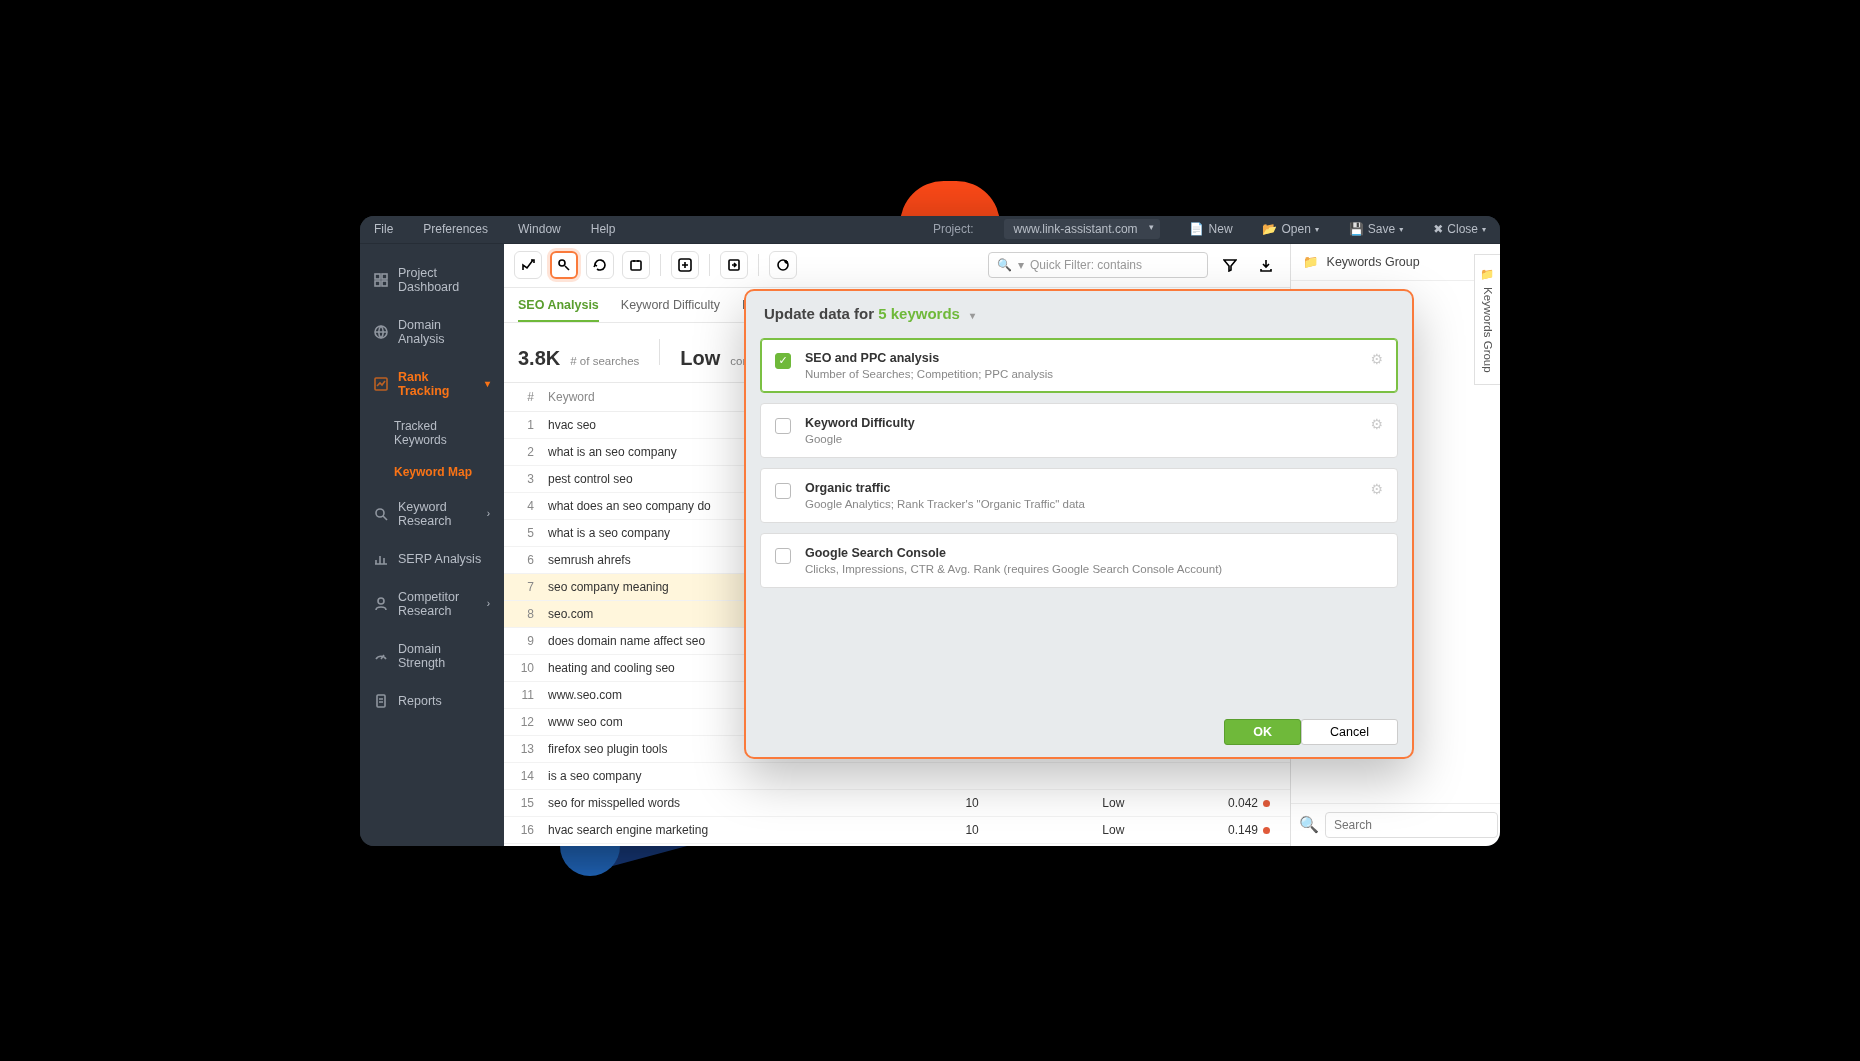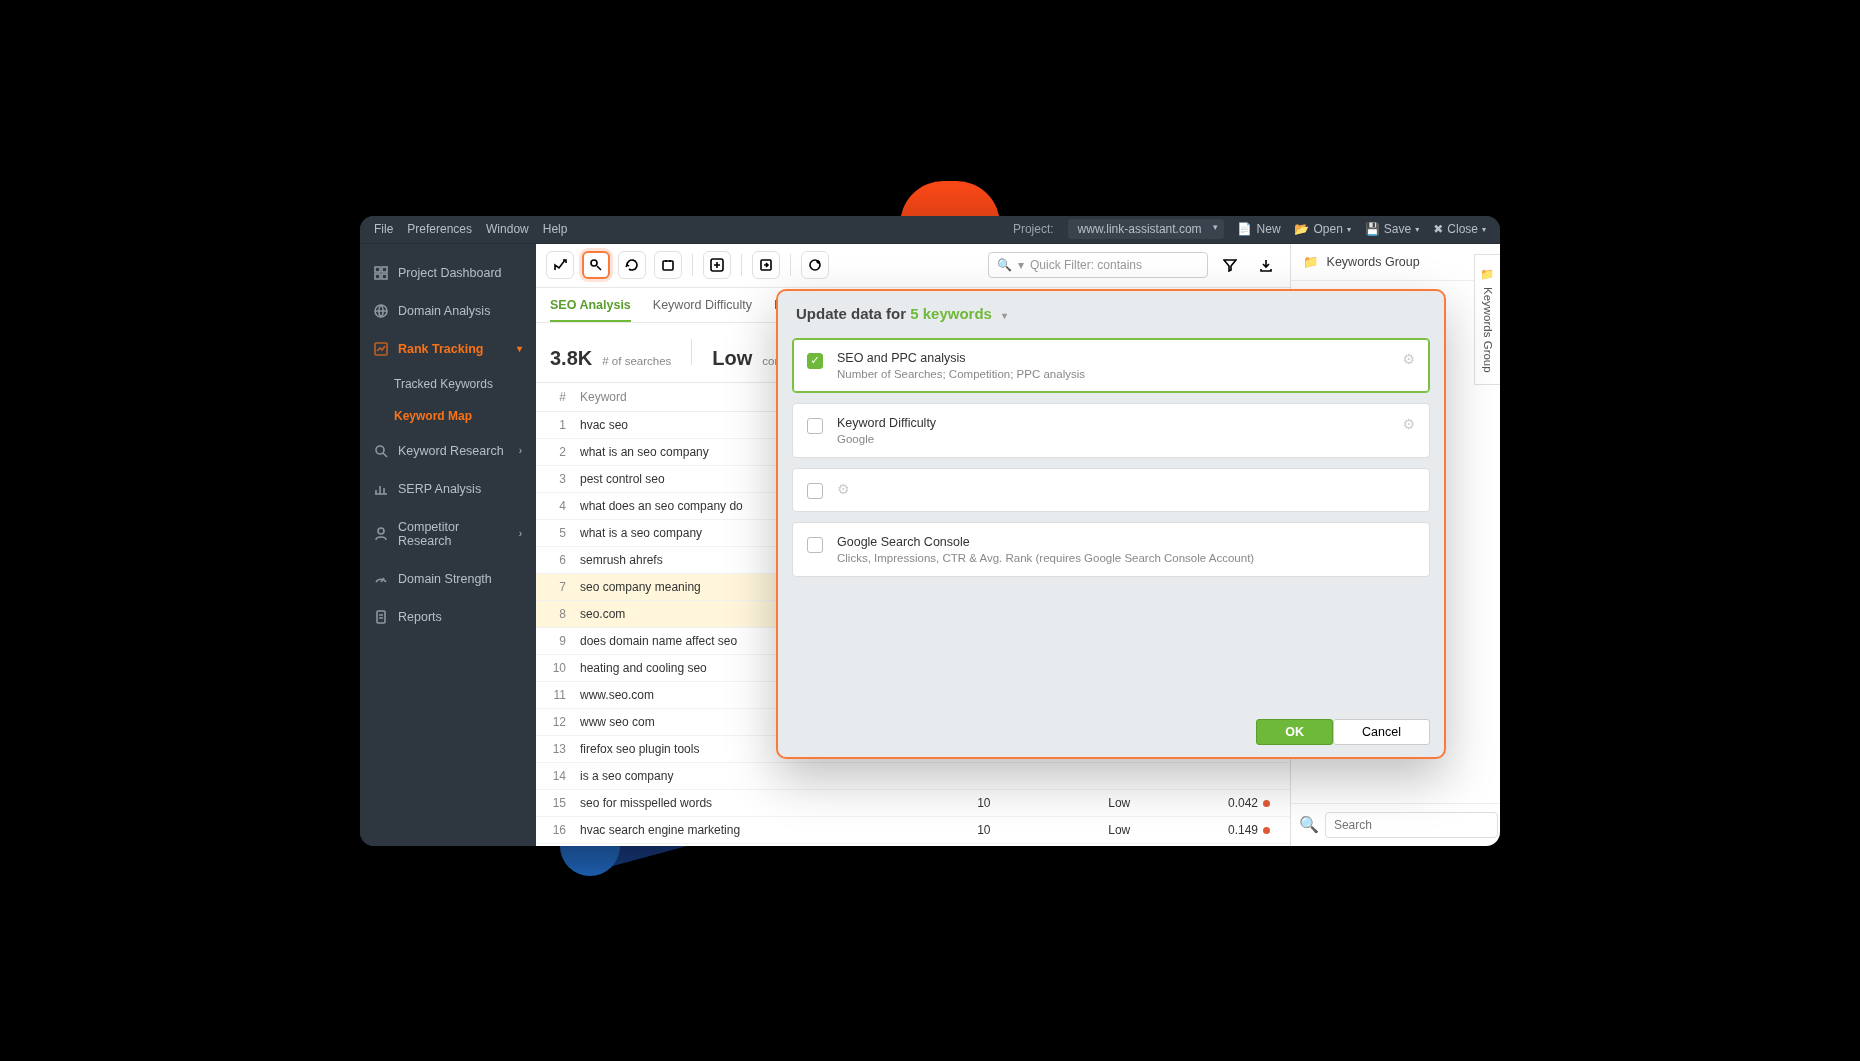--- a/index.html
+++ b/index.html
@@ -6,31 +6,31 @@
 body { background: #000; display: flex; align-items: center; justify-content: center; min-height: 100vh; padding: 40px; }
 
 .deco-orange { position: absolute; width: 100px; height: 70px; background: #ff4a18; border-radius: 50px 50px 30px 30px; top: -35px; left: 50%; transform: translateX(-30px); z-index: 0; }
 .deco-blue { position: absolute; width: 60px; height: 60px; background: #2a83f0; border-radius: 50%; bottom: -30px; left: 200px; z-index: 0; }
 .deco-darkblue { position: absolute; width: 130px; height: 70px; background: #1e4a9e; border-radius: 70px 70px 0 0; bottom: -10px; left: 220px; z-index: -1; transform: rotate(-15deg);}
 
 .shell { position: relative; width: 1140px; }
 
 .app { position: relative; width: 1140px; height: 630px; background: #2e3640; border-radius: 14px; overflow: hidden; box-shadow: 0 30px 80px rgba(0,0,0,0.6); z-index: 1; }
 
-.menubar { height: 28px; background: #2e3640; display: flex; align-items: center; padding: 0 14px; gap: 14px; color: #b8bec7; font-size: 12px; border-bottom: 1px solid #262d36; }
+.menubar { height: 28px; background: #2e3640; display: flex; align-items: center; padding: 0 14px; gap: 30px; color: #b8bec7; font-size: 12px; border-bottom: 1px solid #262d36; }
 .menubar .spacer { flex: 1; }
 .menubar .proj-label { color: #9ba2ad; }
 .menubar .proj-dd { background: #3a424d; padding: 3px 22px 3px 10px; border-radius: 3px; position: relative; }
 .menubar .proj-dd::after { content: '▾'; position: absolute; right: 6px; font-size: 9px; }
 .menubar .tb { display: flex; align-items: center; gap: 4px; cursor: pointer; }
 .menubar .tb .tri { font-size: 8px; }
 
 .body { display: flex; height: calc(100% - 28px); }
 
-.sidebar { width: 176px; background: #2e3640; color: #b8bec7; font-size: 12.5px; padding-top: 10px; }
+.sidebar { width: 144px; background: #2e3640; color: #b8bec7; font-size: 12.5px; padding-top: 10px; }
 .nav-item { display: flex; align-items: center; gap: 10px; padding: 12px 14px; cursor: pointer; position: relative; }
 .nav-item.sub { padding: 9px 14px 9px 34px; font-size: 12px; }
 .nav-item.active { color: #f97316; font-weight: bold; }
 .nav-item .chev { margin-left: auto; font-size: 10px; }
 .nav-icon { width: 14px; height: 14px; display: inline-flex; align-items: center; justify-content: center; opacity: 0.7; }
 
 .main { flex: 1; background: #fff; display: flex; flex-direction: column; position: relative; }
 
 .toolbar { height: 44px; display: flex; align-items: center; gap: 8px; padding: 0 10px; border-bottom: 1px solid #e8e8e8; }
 .t-btn { width: 28px; height: 28px; border-radius: 6px; border: 1px solid #e0e0e0; display: flex; align-items: center; justify-content: center; cursor: pointer; font-size: 13px; }
@@ -72,21 +72,21 @@
 .modal { position: absolute; left: 240px; top: 45px; width: 670px; height: 470px; background: #e8ebed; border: 2px solid #fa7a3b; border-radius: 10px; box-shadow: 0 20px 50px rgba(0,0,0,0.25); display: flex; flex-direction: column; z-index: 50; }
 .modal-hd { padding: 14px 18px 10px; font-size: 15px; font-weight: 600; color: #444; }
 .modal-hd .count { color: #6fb93a; font-weight: 600; }
 .modal-hd .dd { font-size: 10px; color: #999; margin-left: 6px; }
 .modal-body { flex: 1; padding: 6px 14px; overflow: auto; }
 .opt { background: #fff; border: 1px solid #ddd; border-radius: 4px; margin-bottom: 10px; padding: 12px 14px; display: flex; gap: 14px; align-items: flex-start; }
 .opt.sel { border-color: #7bc043; box-shadow: 0 0 0 1px #7bc043 inset; }
 .chk { width: 16px; height: 16px; border: 1px solid #bbb; border-radius: 3px; flex-shrink: 0; display: flex; align-items: center; justify-content: center; font-size: 11px; color: #fff; margin-top: 2px;}
 .chk.on { background: #6fb93a; border-color: #6fb93a; }
 .opt-txt { flex: 1; }
-.opt-title { font-size: 12.5px; font-weight: 400; color: #333; margin-bottom: 3px; }
+.opt-title { font-size: 12.5px; font-weight: 700; color: #333; margin-bottom: 3px; }
 .opt-desc { font-size: 11.5px; color: #888; }
 .opt-gear { color: #ccc; font-size: 14px; }
 .modal-ft { padding: 10px 14px 12px; display: flex; justify-content: flex-end; }
 .btn { padding: 5px 28px; border-radius: 3px; font-size: 12.5px; cursor: pointer; border: 1px solid #ccc; background: #fff; }
 .btn.primary { background: #6fb93a; border-color: #5a9e2e; color: #fff; font-weight: 600; }
 
 .ic { fill: none; stroke: currentColor; stroke-width: 1.6; }
 </style>
 </head>
 <body>
@@ -443,20 +443,24 @@
               <div class="opt">
                 <div class="chk"></div>
                 <div class="opt-txt">
                   <div class="opt-title">Keyword Difficulty</div>
                   <div class="opt-desc">Google</div>
                 </div>
                 <div class="opt-gear">⚙</div>
               </div>
               <div class="opt">
                 <div class="chk"></div>
+                <div class="opt-txt">
+                  <div class="opt-title">Organic traffic</div>
+                  <div class="opt-desc">Google Analytics; Rank Tracker's "Organic Traffic" data</div>
+                </div>
                 <div class="opt-gear">⚙</div>
               </div>
               <div class="opt">
                 <div class="chk"></div>
                 <div class="opt-txt">
                   <div class="opt-title">Google Search Console</div>
                   <div class="opt-desc">Clicks, Impressions, CTR &amp; Avg. Rank (requires Google Search Console Account)</div>
                 </div>
               </div>
             </div>

